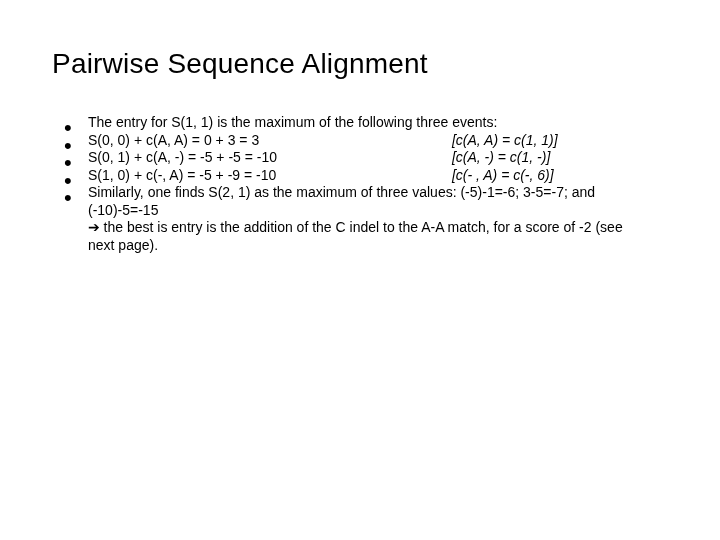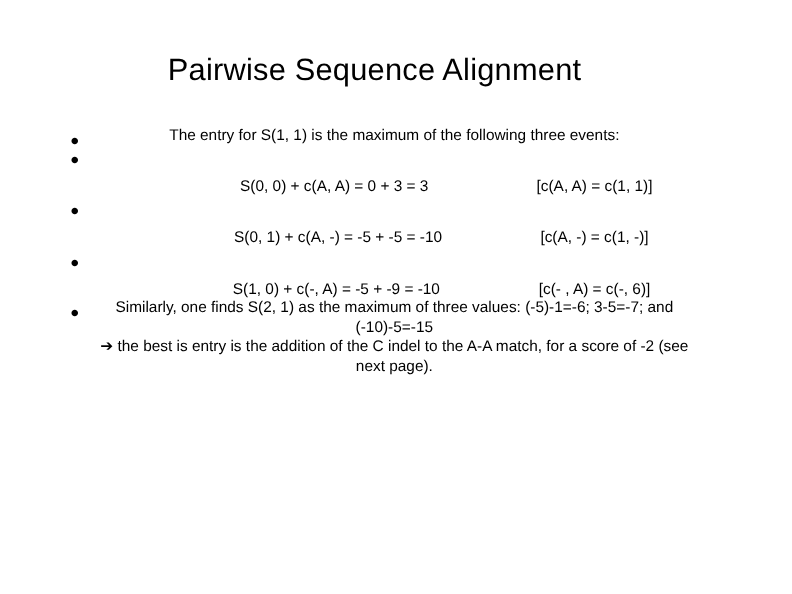--- a/index.html
+++ b/index.html
@@ -9,21 +9,20 @@
     height: 540px;
     background: #ffffff;
     font-family: Arial, Helvetica, sans-serif;
     color: #000000;
   }
   .slide {
     box-sizing: border-box;
     width: 681px;
     height: 540px;
     padding: 48px 52px 0 52px;
-    text-align: center;
   }
   .title {
     font-size: 28px;
     font-weight: 400;
     margin: 0 0 34px 0;
     letter-spacing: 0.2px;
   }
   ul.bullets {
     list-style: none;
     margin: 0;
@@ -43,24 +42,24 @@
     top: 0;
     font-size: 22px;
     line-height: 1.25;
   }
   .row {
     display: block;
   }
   .lhs {
     display: inline-block;
     min-width: 360px;
-    margin-top: 29px;
   }
   .rhs {
     display: inline-block;
+    font-style: italic;
   }
   .arrow {
     font-family: Arial, sans-serif;
   }
 </style>
 </head>
 <body>
 
 <div class="slide">
   <h1 class="title">Pairwise Sequence Alignment</h1>

